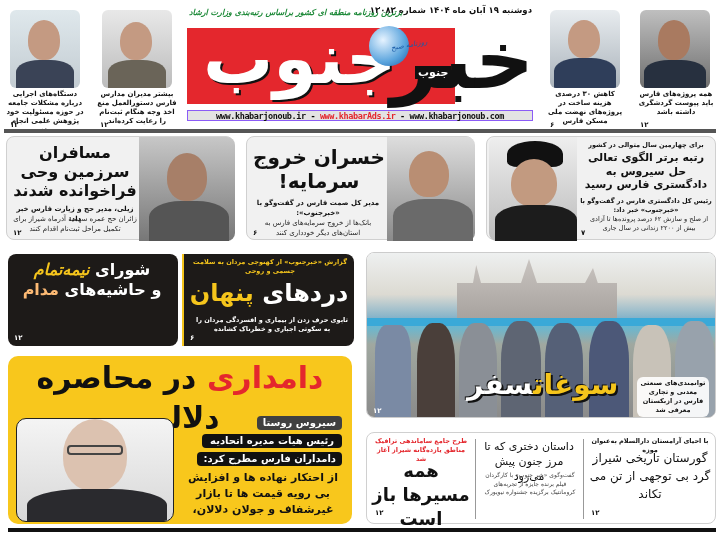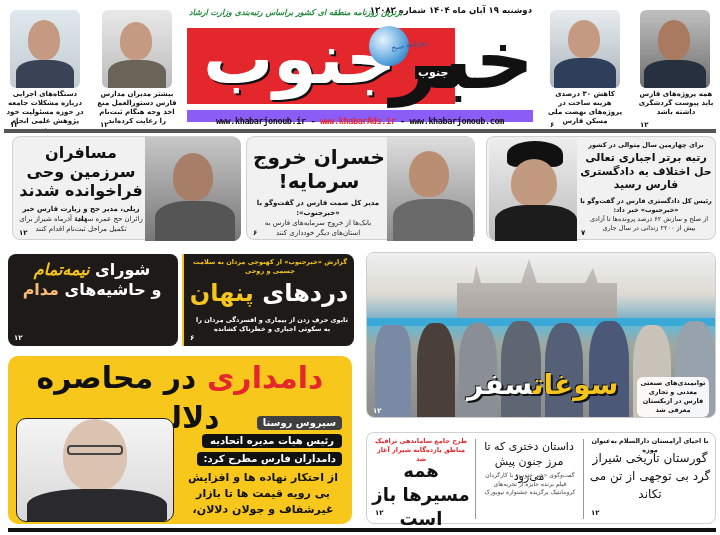--- a/index.html
+++ b/index.html
@@ -20,21 +20,21 @@
 
 <div class="abs" style="left:183px;top:0;width:355px;height:128px;">
   <div class="abs" style="right:6px;top:5px;font-size:8.5px;font-weight:bold;color:#111;">دوشنبه ۱۹ آبان ماه ۱۴۰۴ شماره ۱۳۰۸۳</div>
   <div class="abs" style="left:6px;top:8px;font-size:8px;font-weight:bold;color:#1f8a3a;font-style:italic;">برترین روزنامه منطقه ای کشور براساس رتبه‌بندی وزارت ارشاد</div>
   <div class="abs" style="left:4px;top:28px;width:268px;height:76px;background:#e4272d;"></div>
   <div class="abs" style="left:20px;top:14px;font-size:70px;line-height:90px;font-weight:bold;color:#fff;text-shadow:2px 2px 0 #111;letter-spacing:-2px;">جنوب</div>
   <div class="abs" style="left:186px;top:26px;width:40px;height:40px;border-radius:50%;background:radial-gradient(circle at 35% 35%,#e6f3ff,#5aa4dd 60%,#1a5ca8);"></div>
   <div class="abs" style="left:208px;top:41px;font-size:7px;color:#1a5ca8;font-style:italic;transform:rotate(-10deg);">روزنامه صبح</div>
   <div class="abs" style="right:4px;top:14px;font-size:82px;line-height:92px;font-weight:bold;color:#111;letter-spacing:-3px;">خبر</div>
   <div class="abs" style="left:232px;top:66px;font-size:11px;font-weight:bold;color:#fff;background:#111;padding:0 3px;">جنوب</div>
-  <div class="abs" style="left:4px;top:110px;width:346px;height:11px;background:#e3e3e3;border:6px solid #8b5cf6;font-size:8.5px;line-height:10px;font-weight:bold;direction:ltr;text-align:center;font-family:'DejaVu Sans Mono',monospace;letter-spacing:-.4px;">
+  <div class="abs" style="left:4px;top:110px;width:346px;height:11px;background:#e3e3e3;border:1px solid #8b5cf6;font-size:8.5px;line-height:10px;font-weight:bold;direction:ltr;text-align:center;font-family:'DejaVu Sans Mono',monospace;letter-spacing:-.4px;">
     <span style="color:#111;">www.khabarjonoub.ir</span>
     <span>-</span>
     <span style="color:#e4272d;">www.khabarAds.ir</span>
     <span>-</span>
     <span style="color:#111;">www.khabarjonoub.com</span>
   </div>
 </div>
 
 <div class="abs" style="left:6px;top:6px;width:78px;height:120px;">
   <div class="photo abs" style="left:4px;top:4px;width:70px;height:78px;background:linear-gradient(#dfe8ec,#c3ccd2);">
@@ -64,21 +64,21 @@
   <div class="photo abs" style="left:4px;top:4px;width:70px;height:78px;background:linear-gradient(#bfbfbf,#6f6f6f);">
     <div class="face" style="left:18px;top:10px;width:32px;height:40px;background:#a97a60;"></div>
     <div class="suit" style="left:4px;top:50px;width:62px;height:30px;background:#27303f;"></div>
   </div>
   <div class="cap abs" style="left:0;top:84px;width:80px;font-size:7px;line-height:9px;">همه پروژه‌های فارس باید پیوست گردشگری داشته باشد</div>
   <div class="pg abs" style="left:4px;top:115px;">۱۲</div>
 </div>
 
 <div class="abs" style="left:4px;top:129px;width:712px;height:4px;background:#555;"></div>
 
-<div class="abs box" style="left:12px;top:136px;width:228px;height:104px;">
+<div class="abs box" style="left:6px;top:136px;width:228px;height:104px;">
   <div class="abs" style="left:132px;top:0;width:96px;height:104px;background:linear-gradient(#c7c7c7,#777);border-radius:0 8px 8px 0;">
     <div class="face" style="left:28px;top:16px;width:40px;height:48px;background:#a77f68;"></div>
     <div class="suit" style="left:10px;top:64px;width:80px;height:40px;background:#555;"></div>
   </div>
   <div class="hl abs" style="left:4px;top:6px;width:128px;font-size:16px;line-height:19px;">مسافران سرزمین وحی فراخوانده شدند</div>
   <div class="subb abs" style="left:4px;top:68px;width:128px;">زیلی، مدیر حج و زیارت فارس خبر داد:</div>
   <div class="sub abs" style="left:4px;top:78px;width:128px;">زائران حج عمره سهمیه آذرماه شیراز برای تکمیل مراحل ثبت‌نام اقدام کنند</div>
   <div class="pg abs" style="left:6px;top:92px;">۱۲</div>
 </div>
 
@@ -93,21 +93,21 @@
   <div class="pg abs" style="left:6px;top:92px;">۶</div>
 </div>
 
 <div class="abs box" style="left:486px;top:136px;width:230px;height:104px;">
   <div class="abs" style="left:2px;top:0;width:88px;height:104px;background:linear-gradient(#eee,#bbb);border-radius:8px 0 0 8px;">
     <div class="abs" style="left:18px;top:4px;width:56px;height:26px;background:#111;border-radius:50% 50% 20% 20%;"></div>
     <div class="face" style="left:22px;top:22px;width:46px;height:48px;background:#c29a80;"></div>
     <div class="suit" style="left:6px;top:68px;width:82px;height:36px;background:#1c1c1c;"></div>
   </div>
   <div class="subb abs" style="left:92px;top:4px;width:134px;font-size:6.5px;">برای چهارمین سال متوالی در کشور</div>
-  <div class="hl abs" style="left:92px;top:14px;width:134px;font-size:11px;line-height:13.5px;">رتبه برتر اجباری تعالی حل اختلاف به دادگستری فارس رسید</div>
+  <div class="hl abs" style="left:92px;top:14px;width:134px;font-size:11px;line-height:13.5px;">رتبه برتر الگوی تعالی حل سیروس به دادگستری فارس رسید</div>
   <div class="subb abs" style="left:92px;top:60px;width:134px;font-size:6.5px;line-height:8.5px;">رئیس کل دادگستری فارس در گفت‌وگو با «خبرجنوب» خبر داد:</div>
   <div class="sub abs" style="left:98px;top:78px;width:128px;font-size:6.5px;line-height:8.5px;">از صلح و سازش ۶۲ درصد پرونده‌ها تا آزادی بیش از ۲۲۰۰ زندانی در سال جاری</div>
   <div class="pg abs" style="left:94px;top:92px;">۷</div>
 </div>
 
 <div class="abs" style="left:8px;top:254px;width:170px;height:92px;background:#1d1a18;border-radius:8px;">
   <div class="abs" style="left:0;top:6px;width:168px;text-align:center;font-weight:bold;font-size:16px;line-height:20px;color:#fff;">
     <span>شورای</span>
     <span style="color:#f5c51c;font-style:italic;">نیمه‌تمام</span><br>
     <span>و حاشیه‌های</span>

